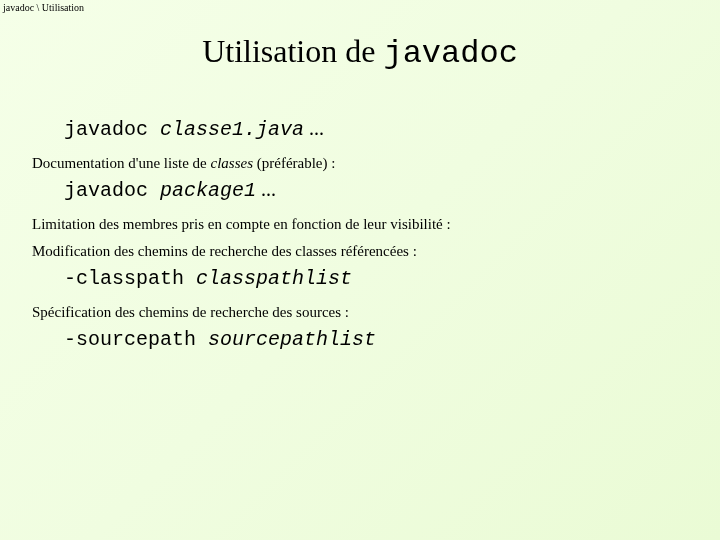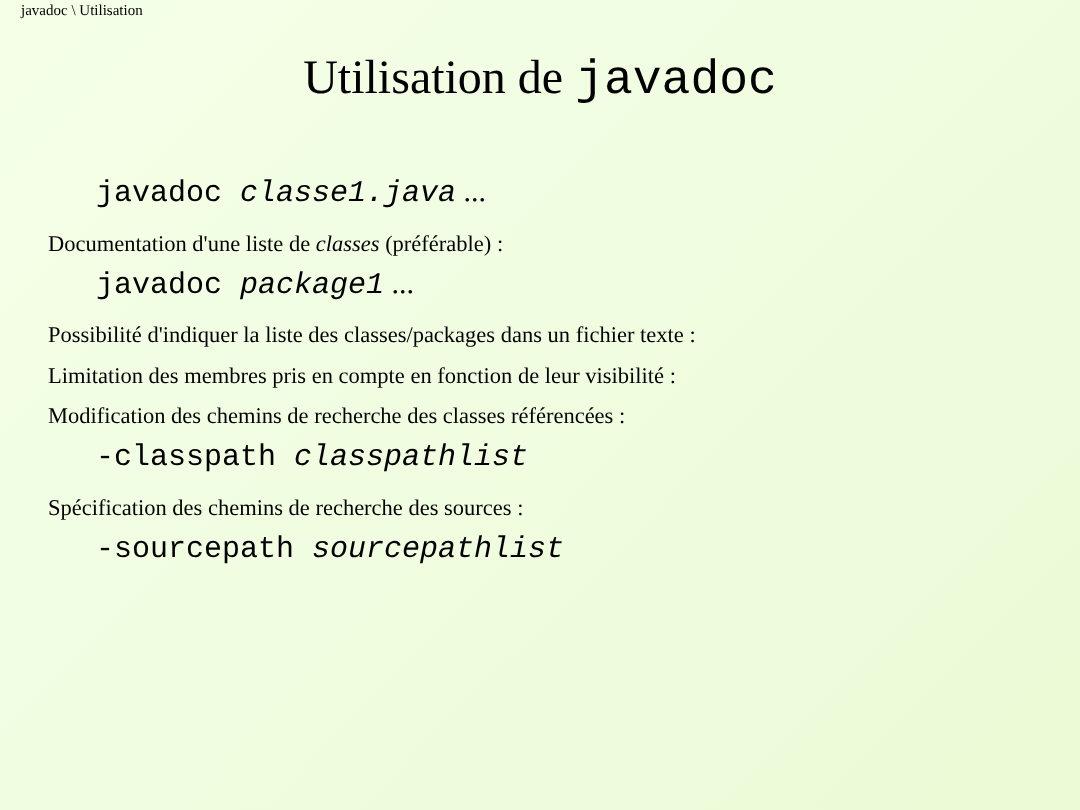--- a/index.html
+++ b/index.html
@@ -6,21 +6,21 @@
     body {
       width: 720px;
       height: 540px;
       background: linear-gradient(135deg, #f5ffe8 0%, #f0fde0 50%, #eafbd5 100%);
       font-family: Georgia, 'Times New Roman', serif;
       color: #000;
       overflow: hidden;
     }
     .breadcrumb {
       font-size: 10px;
-      padding: 2px 14px;
+      padding: 2px 3px;
       font-family: Georgia, serif;
     }
     .title {
       text-align: center;
       font-size: 32px;
       font-weight: normal;
       margin-top: 18px;
       margin-bottom: 45px;
       font-family: Georgia, serif;
     }
@@ -68,23 +68,20 @@
     <span class="mono">javadoc </span><span class="mono italic">classe1.java</span><span> ...</span>
   </div>
 
   <div class="desc">
     <span>Documentation d'une liste de </span><em>classes</em><span> (préférable) :</span>
   </div>
   <div class="cmd">
     <span class="mono">javadoc </span><span class="mono italic">package1</span><span> ...</span>
   </div>
 
-  <div class="desc">
-    <span>Possibilité d'indiquer la liste des classes/packages dans un fichier texte :</span>
-  </div>
 
   <div class="desc">
     <span>Limitation des membres pris en compte en fonction de leur visibilité :</span>
   </div>
 
   <div class="desc">
     <span>Modification des chemins de recherche des classes référencées :</span>
   </div>
   <div class="cmd">
     <span class="mono">-classpath </span><span class="mono italic">classpathlist</span>

